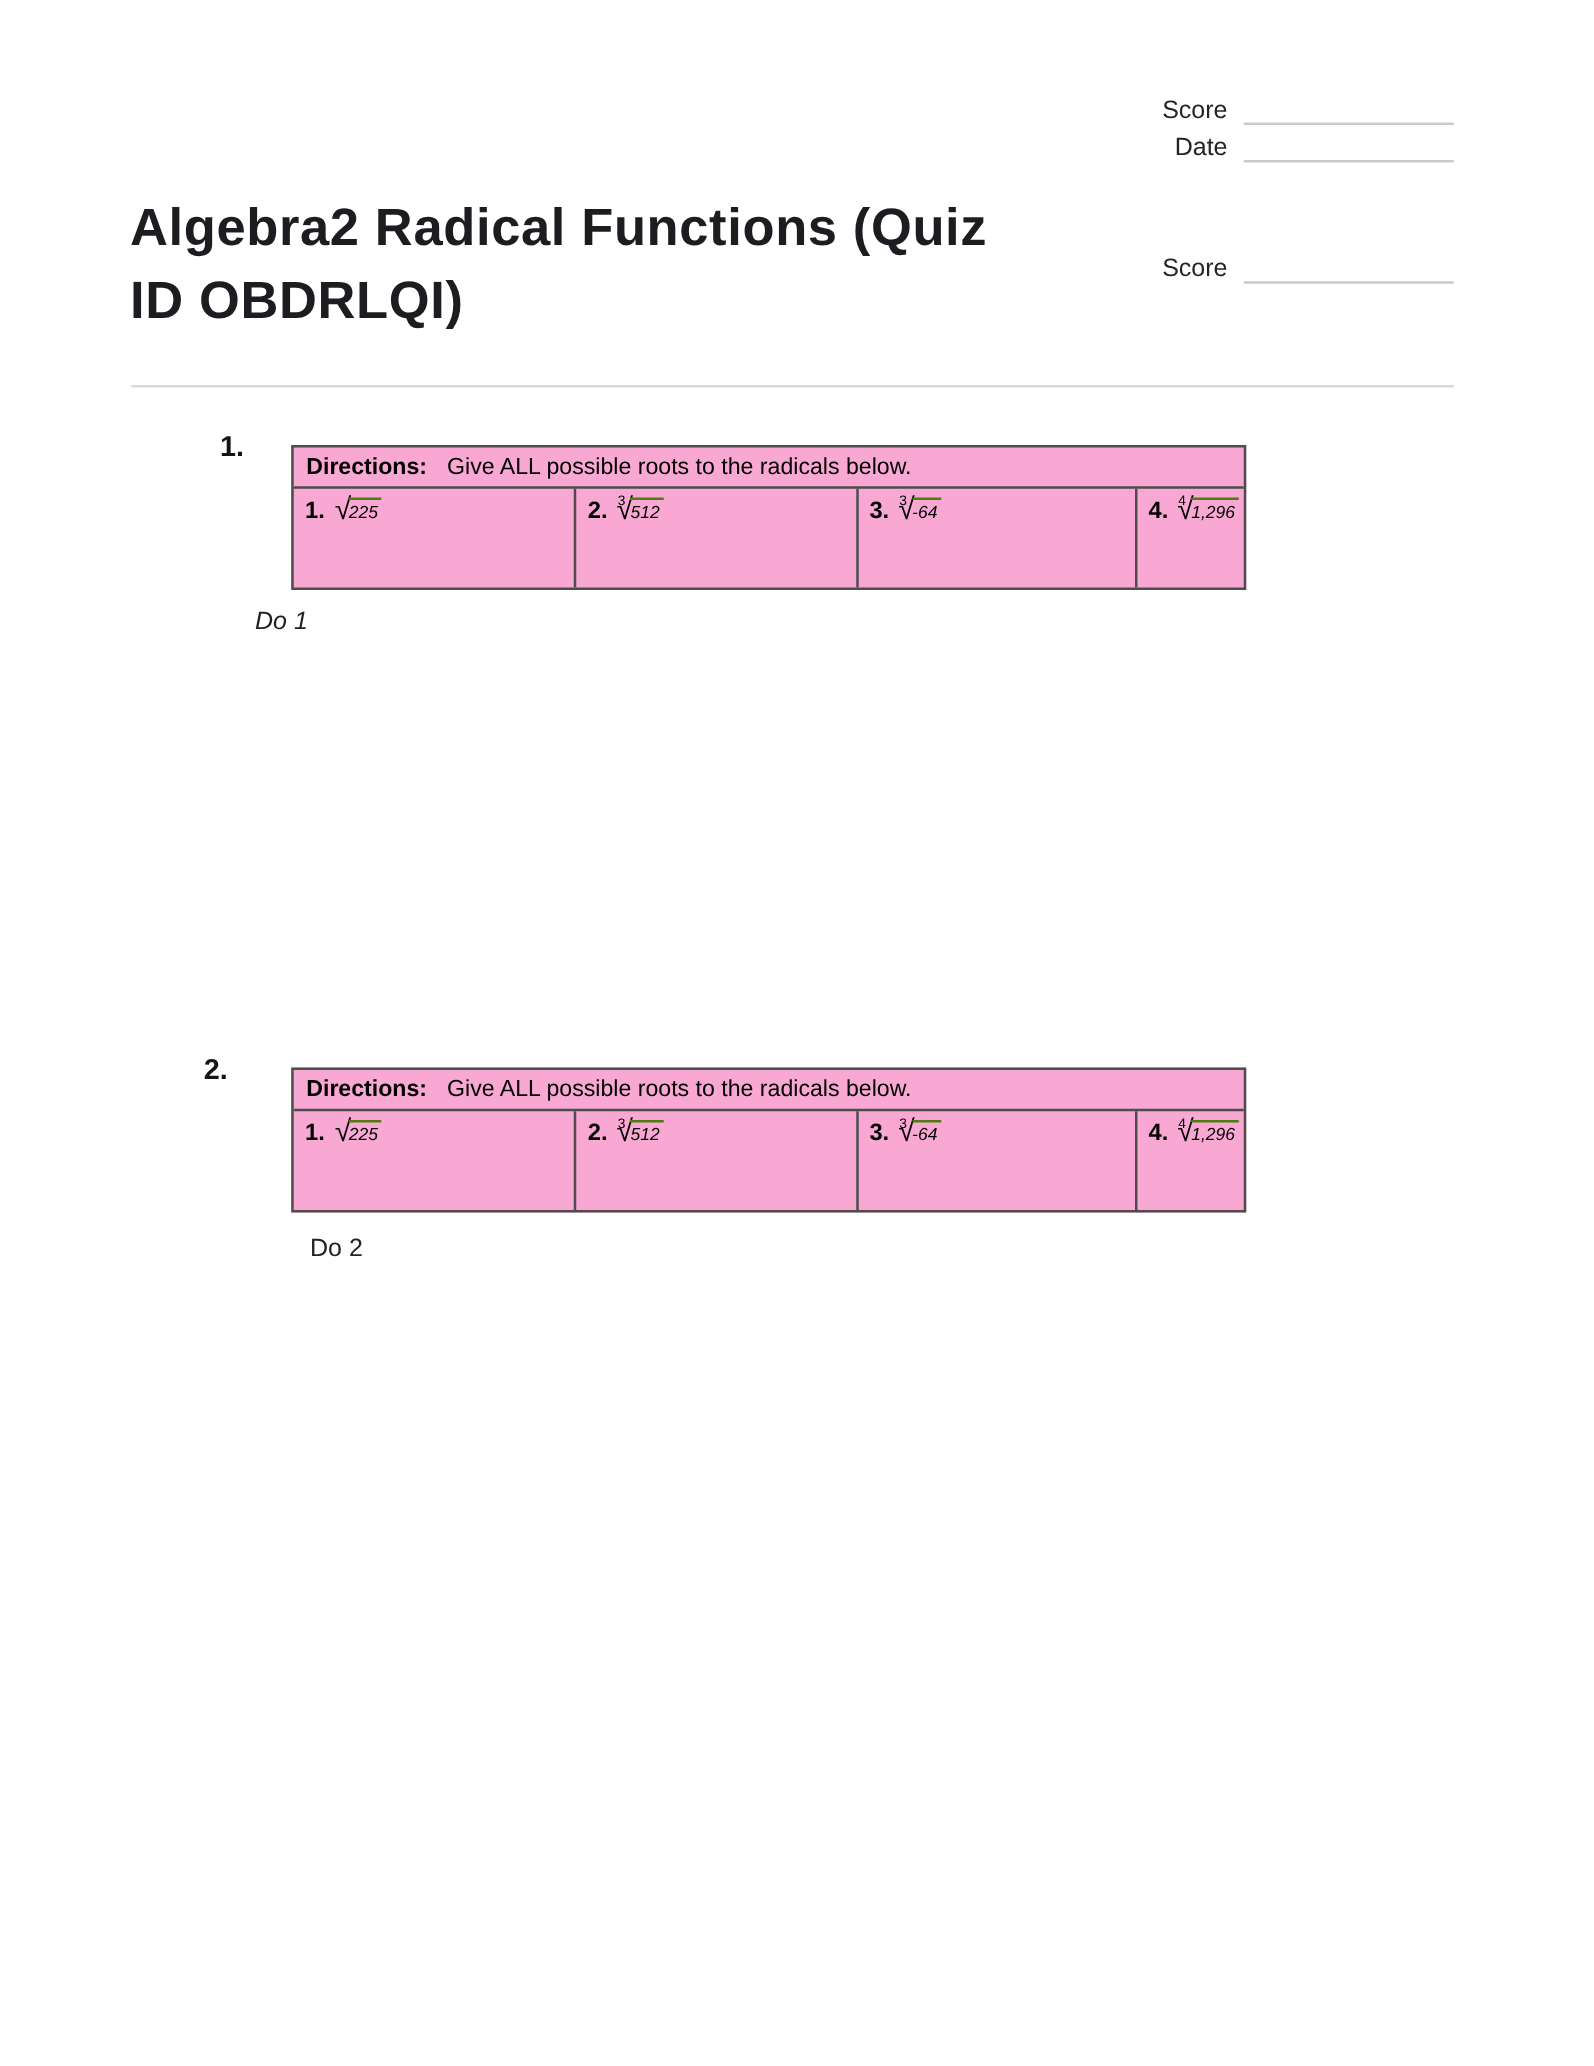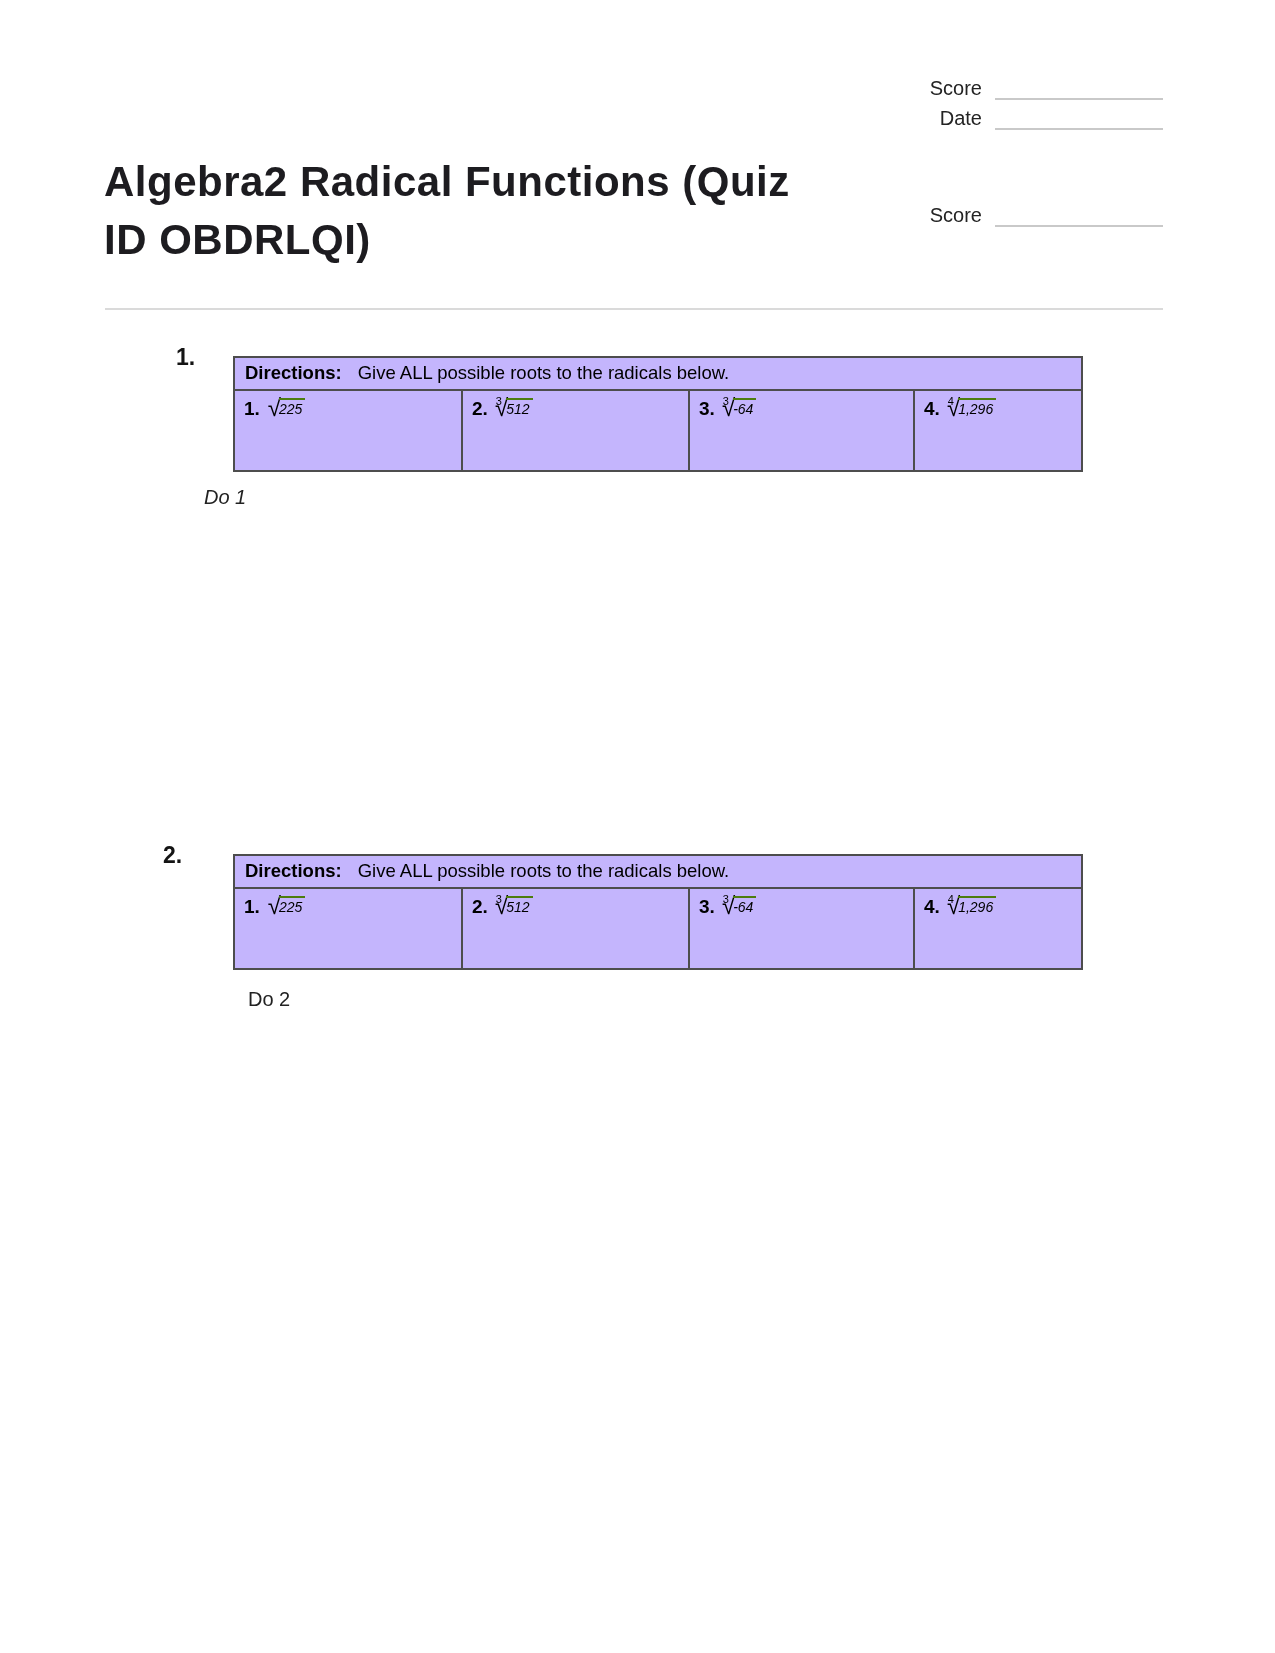--- a/index.html
+++ b/index.html
@@ -46,22 +46,22 @@
   .divider { position:absolute; left:105px; top:308px; width:1058px; height:2px; background:#dadada; }
 
   
   .q-num {
     position:absolute; font-size:23px; font-weight:bold; color:#141414; line-height:1.1;
   }
   .q1-num { left:176px; top:345px; }
   .q2-num { left:163px; top:843px; }
 
   .qtable {
-    position:absolute; left:233px; width:850px;
-    border:2px solid #4d4d4d; background:#c4b5fd;
+    position:absolute; left:233px; width:764px;
+    border:2px solid #4d4d4d; background:#f9a8d4;
   }
   .q1-table { top:356px; }
   .q2-table { top:854px; }
 
   .t-head {
     border-bottom:2px solid #4d4d4d;
     padding:4px 10px 5px 10px; font-size:18.5px; line-height:1.2; color:#000;
     white-space:nowrap;
   }
   .t-head .dir-label { font-weight:bold; }

